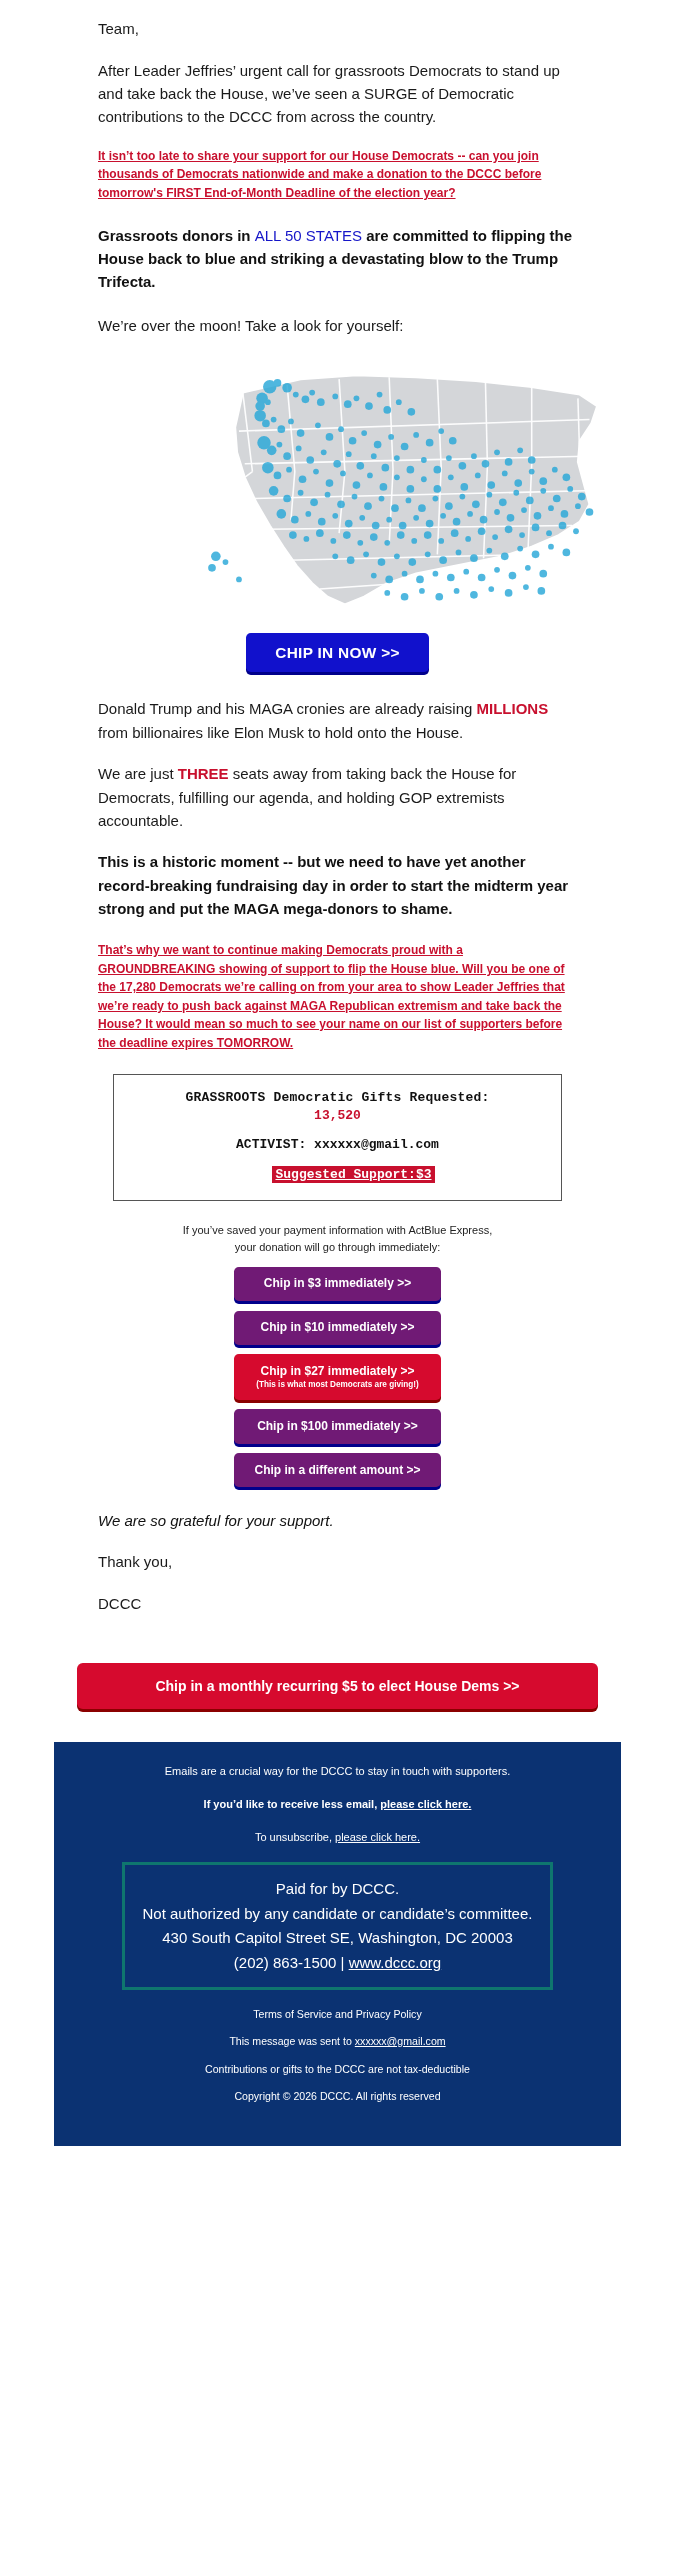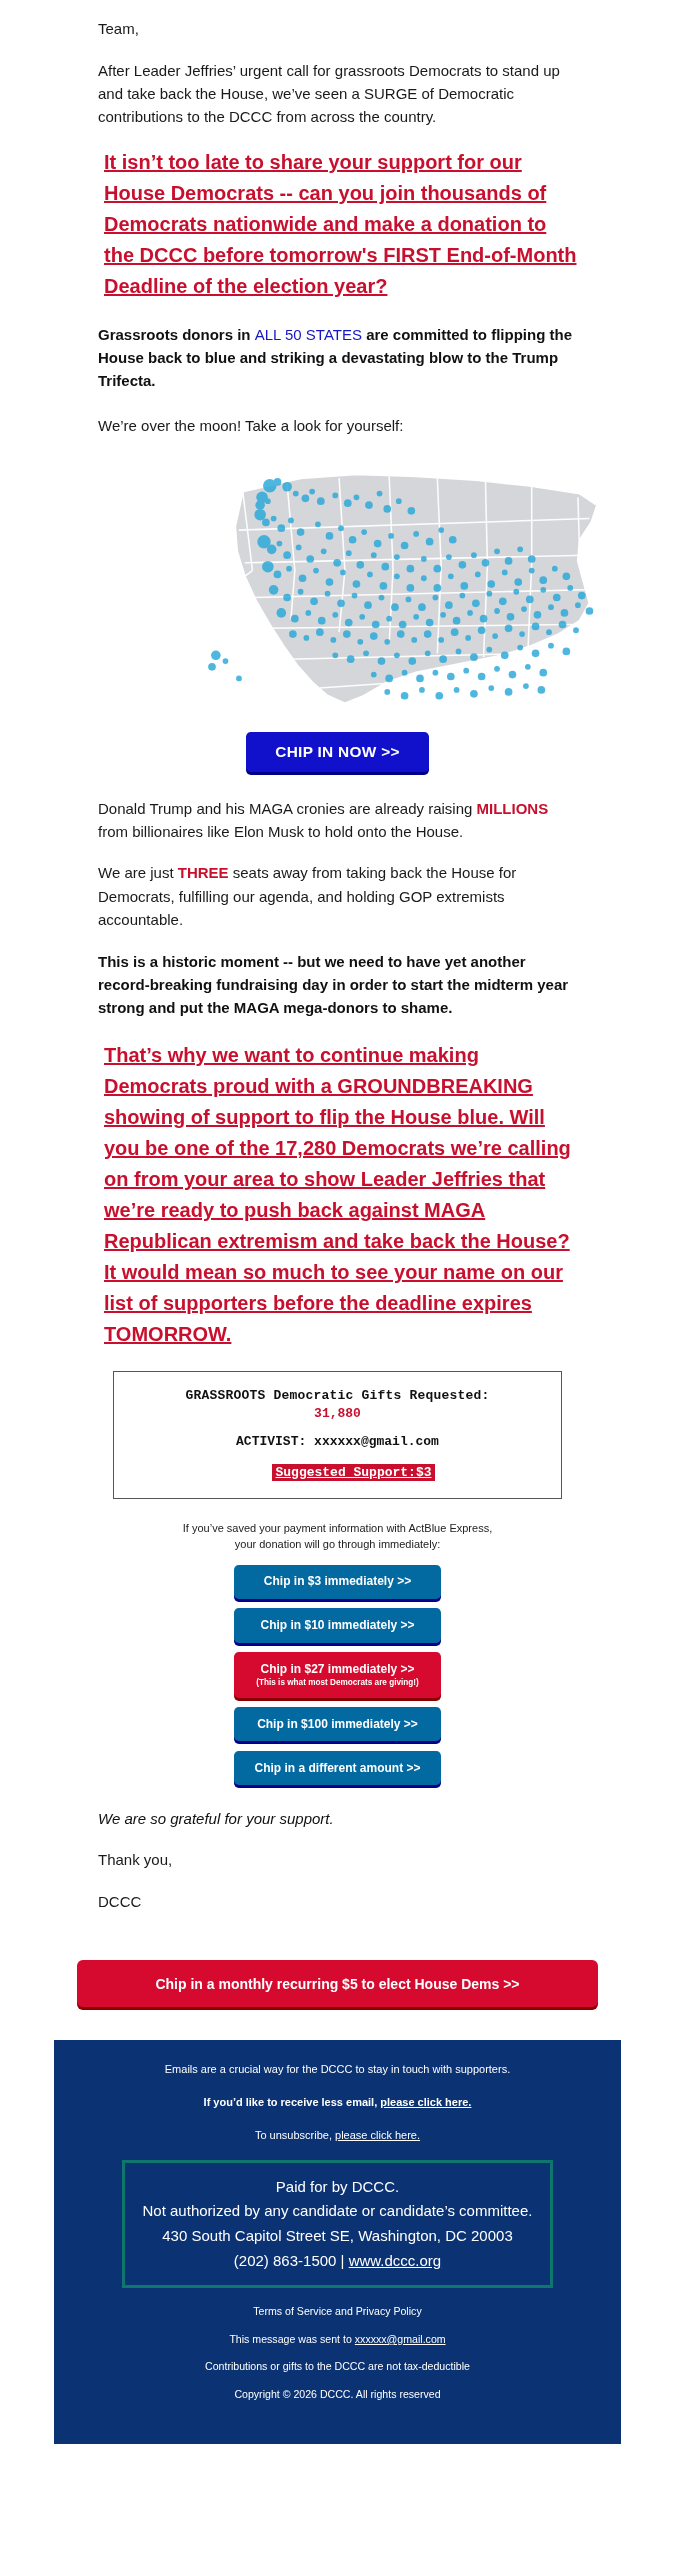--- a/index.html
+++ b/index.html
@@ -16,26 +16,26 @@
   p.para {
     font-size: 15px;
     line-height: 1.55;
     margin: 0 0 18.3px 0;
     color: #1a1a1a;
   }
   .salutation { margin-bottom: 23px; }
 
   .red-link-block {
     display:block;
-    font-size: 20px;
+    font-size: 12px;
     line-height: 1.55;
     font-weight: bold;
     color: #c8102e;
     text-decoration: underline;
-    margin: 0 0 21px 6px;
+    margin: 0 0 21px 0;
   }
   .bold-para {
     font-weight: bold;
     font-size: 15px;
     line-height: 1.55;
     margin: 0 0 21px 0;
     color: #111;
   }
   .blue-strong { color:#1616c8; font-weight:normal; }
   .red-strong { color:#c8102e; font-weight:bold; }
@@ -90,21 +90,21 @@
     line-height:1.5;
     color:#222;
     margin: 0 0 11.6px 0;
   }
 
   .amt-list { margin: 0 0 25px 0; }
   .amt-row { text-align:center; margin-bottom: 9.6px; }
   .amt-btn {
     display:inline-block;
     width: 207px;
-    background:#0369a1;
+    background:#701a75;
     color:#fff;
     font-weight:bold;
     font-size:12px;
     padding: 9.6px 5.8px;
     border-radius:4.8px;
     text-decoration:none;
     border:none;
     cursor:pointer;
     box-shadow: 0 2.9px 0 #00008b;
     font-family:"Liberation Sans", sans-serif;
@@ -400,21 +400,21 @@
     <p class="para"><span>Donald Trump and his MAGA cronies are already raising </span><span class="red-strong">MILLIONS</span><span> from billionaires like Elon Musk to hold onto the House.</span></p>
 
     <p class="para"><span>We are just </span><span class="red-strong">THREE</span><span> seats away from taking back the House for Democrats, fulfilling our agenda, and holding GOP extremists accountable.</span></p>
 
     <p class="bold-para">This is a historic moment -- but we need to have yet another record-breaking fundraising day in order to start the midterm year strong and put the MAGA mega-donors to shame.</p>
 
     <a href="#" class="red-link-block">That’s why we want to continue making Democrats proud with a GROUNDBREAKING showing of support to flip the House blue. Will you be one of the 17,280 Democrats we’re calling on from your area to show Leader Jeffries that we’re ready to push back against MAGA Republican extremism and take back the House? It would mean so much to see your name on our list of supporters before the deadline expires TOMORROW.</a>
 
     <div class="receipt-box">
       <div class="receipt-line">GRASSROOTS Democratic Gifts Requested:</div>
-      <div class="receipt-count">31,880</div>
+      <div class="receipt-count">13,520</div>
       <div class="receipt-activist"><span>ACTIVIST:</span>&nbsp;<span>xxxxxx@gmail.com</span></div>
       <a href="#" class="receipt-suggest">Suggested Support:$3</a>
     </div>
 
     <p class="express-note">
       <span>If you’ve saved your payment information with ActBlue Express,</span><br>
       <span>your donation will go through immediately:</span>
     </p>
 
     <div class="amt-list">

